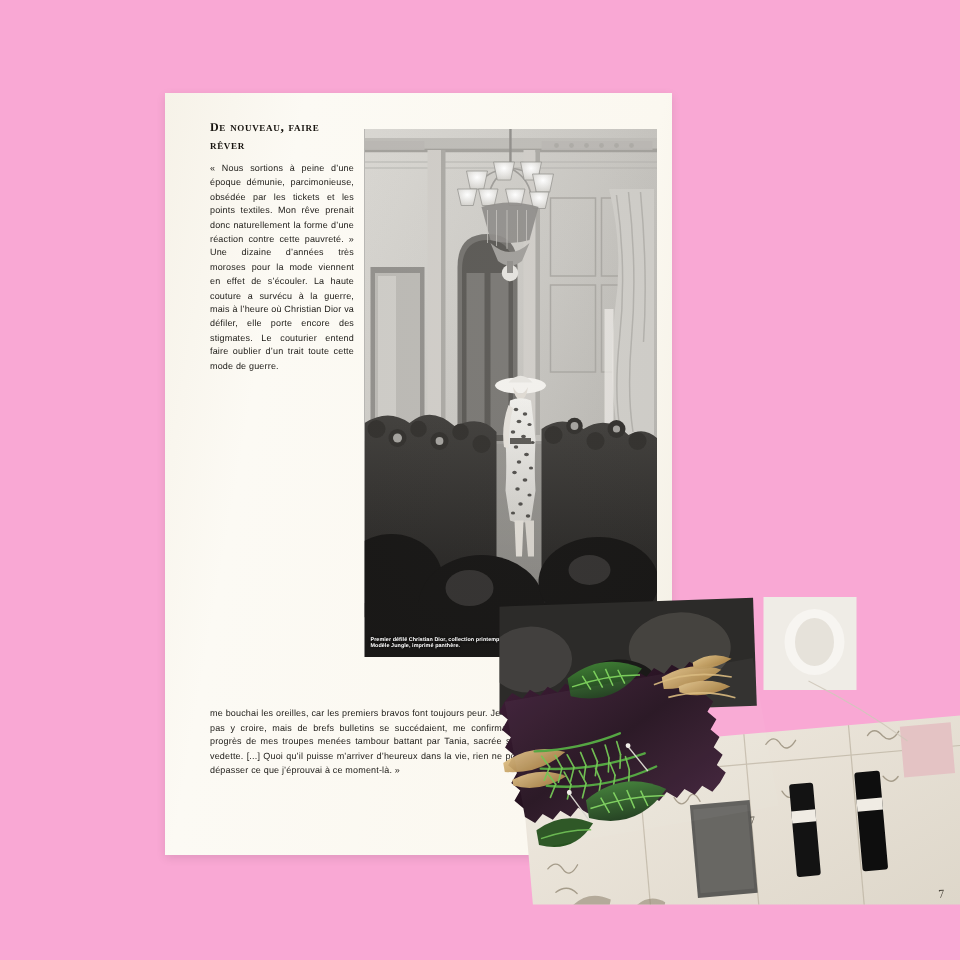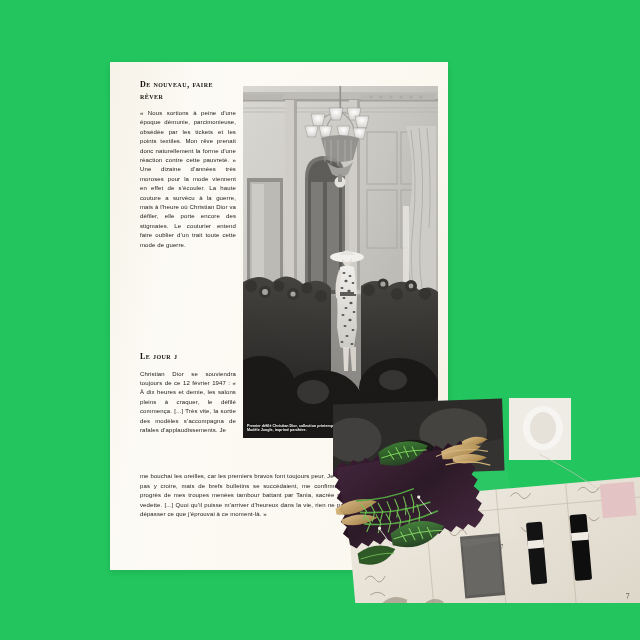--- a/index.html
+++ b/index.html
@@ -11,21 +11,21 @@
     width: 640px;
     height: 640px;
     overflow: hidden;
     font-family: "Liberation Sans", sans-serif;
   }
 
   #stage {
     position: relative;
     width: 640px;
     height: 640px;
-    background: #22c55e;
+    background: #f9a8d4;
   }
 
   
   .page {
     position: absolute;
     left: 110px;
     top: 62px;
     width: 338px;
     height: 508px;
     background: #fbf8f1;
@@ -142,24 +142,20 @@
 <div id="stage">
 
   <div class="page">
     <div class="page-inner-tint"></div>
 
     <div class="text-col">
       <h2 class="sec-title">De nouveau, faire rêver</h2>
       <p class="body-text">« Nous sortions à peine d’une époque démunie, parcimonieuse, obsédée par les tickets et les points textiles. Mon rêve prenait donc naturellement la forme d’une réaction contre cette pauvreté. » Une dizaine d’années très moroses pour la mode viennent en effet de s’écouler. La haute couture a survécu à la guerre, mais à l’heure où Christian Dior va défiler, elle porte encore des stigmates. Le couturier entend faire oublier d’un trait toute cette mode de guerre.</p>
     </div>
 
-    <div class="block-jour">
-      <h2 class="sec-title sec-title-2">Le jour J</h2>
-      <p class="body-text">Christian Dior se souviendra toujours de ce 12 février 1947 : « À dix heures et demie, les salons pleins à craquer, le défilé commença. [...] Très vite, la sortie des modèles s’accompagna de rafales d’applaudissements. Je</p>
-    </div>
 
     <div class="block-wide">me bouchai les oreilles, car les premiers bravos font toujours peur. Je n’osais pas y croire, mais de brefs bulletins se succédaient, me confirmant les progrès de mes troupes menées tambour battant par Tania, sacrée super-vedette. [...] Quoi qu’il puisse m’arriver d’heureux dans la vie, rien ne pourra dépasser ce que j’éprouvai à ce moment-là. »</div>
 
     <div class="photo">
       <svg viewBox="0 0 195 352" preserveAspectRatio="xMidYMid slice" aria-hidden="true">
         <defs>
           <linearGradient id="wallG" x1="0" y1="0" x2="1" y2="1">
             <stop offset="0%" stop-color="#d9d7d2"></stop>
             <stop offset="45%" stop-color="#c6c4bf"></stop>
             <stop offset="100%" stop-color="#a9a7a2"></stop>

